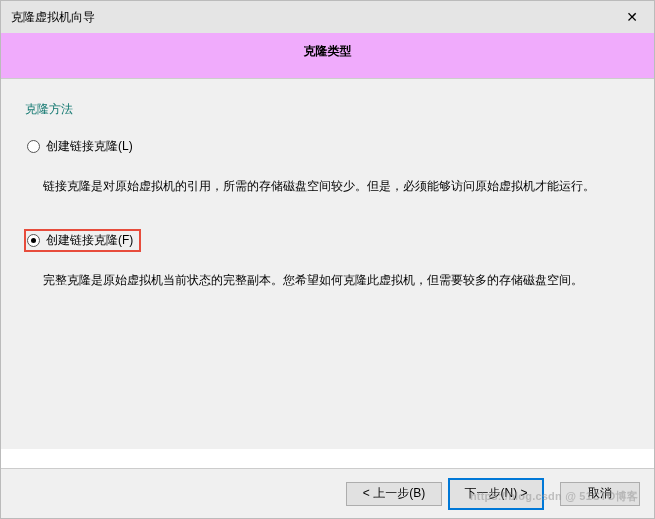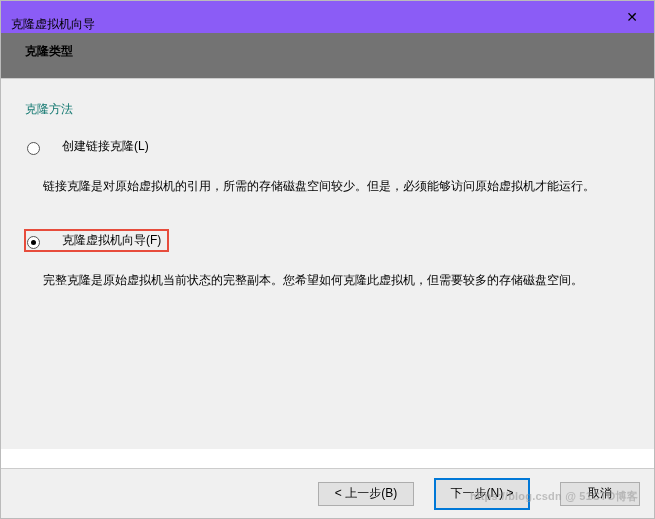--- a/index.html
+++ b/index.html
@@ -9,43 +9,44 @@
     background: #fff;
     width: 655px;
     height: 519px;
     overflow: hidden;
     border: 1px solid #bbb;
     position: relative;
   }
   .titlebar {
     height: 32px;
     display: flex;
-    align-items: flex-end;
+    align-items: center;
     justify-content: space-between;
     padding: 0 0 0 10px;
-    background: #8b5cf6;
+    background: #e5e5e5;
   }
   .titlebar-title {
     font-size: 12px;
     color: #000;
   }
   .close-btn {
     width: 44px;
     height: 32px;
     display: flex;
     align-items: center;
     justify-content: center;
     font-size: 14px;
     color: #000;
     cursor: pointer;
   }
   .header {
-    background: #737373;
+    background: #f0abfc;
     padding: 10px 24px 14px 24px;
     border-bottom: 1px solid #ccc;
+    text-align: center;
   }
   .header-title {
     font-weight: bold;
     font-size: 12px;
     color: #000;
     margin-bottom: 4px;
   }
   .header-subtitle {
     font-size: 12px;
     color: #000;
@@ -60,22 +61,22 @@
     font-size: 12px;
     color: #0f766e;
     margin-bottom: 18px;
   }
   .radio-group { padding-left: 0; }
   .radio-option {
     margin-bottom: 34px;
   }
   .radio-row {
     display: flex;
-    align-items: flex-end;
-    gap: 22px;
+    align-items: center;
+    gap: 6px;
     padding: 2px 4px 2px 2px;
     width: fit-content;
   }
   .radio-row.highlighted {
     border: 2px solid #e74c3c;
     padding: 1px 6px 1px 1px;
     margin: -1px -2px -1px -1px;
   }
   .radio-circle {
     width: 13px;
@@ -113,21 +114,21 @@
     bottom: 0;
     left: 0;
     right: 0;
     height: 50px;
     background: #f0f0f0;
     border-top: 1px solid #ccc;
     display: flex;
     justify-content: flex-end;
     align-items: center;
     padding-right: 14px;
-    gap: 20px;
+    gap: 6px;
     padding-left: 20px;
   }
   .btn {
     height: 24px;
     min-width: 96px;
     padding: 0 12px;
     font-size: 12px;
     background: #e1e1e1;
     border: 1px solid #adadad;
     color: #000;
@@ -178,21 +179,21 @@
       <div class="radio-row">
         <span class="radio-circle"></span>
         <span class="radio-label">创建链接克隆(L)</span>
       </div>
       <div class="radio-desc">链接克隆是对原始虚拟机的引用，所需的存储磁盘空间较少。但是，必须能够访问原始虚拟机才能运行。</div>
     </div>
 
     <div class="radio-option">
       <div class="radio-row highlighted">
         <span class="radio-circle checked"></span>
-        <span class="radio-label">克隆虚拟机向导(F)</span>
+        <span class="radio-label">创建链接克隆(F)</span>
       </div>
       <div class="radio-desc">完整克隆是原始虚拟机当前状态的完整副本。您希望如何克隆此虚拟机，但需要较多的存储磁盘空间。</div>
     </div>
 
   </div>
 </div>
 
 <div class="footer">
   <button class="btn">&lt; 上一步(B)</button>
   <button class="btn primary">下一步(N) &gt;</button>

